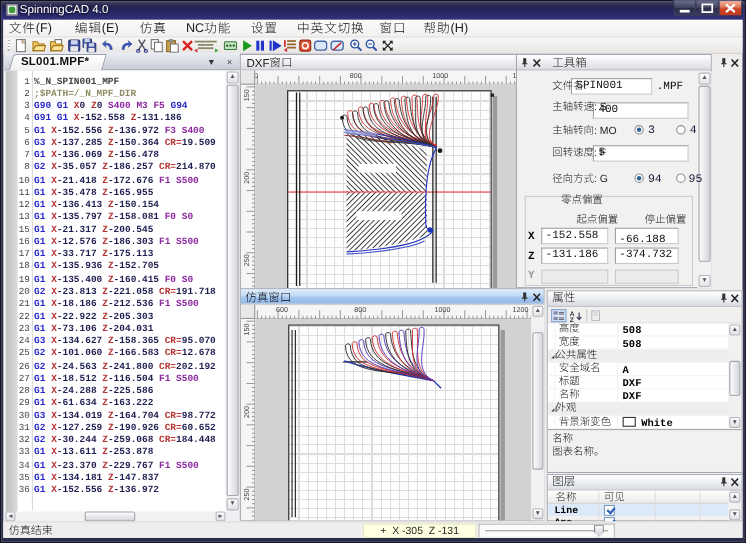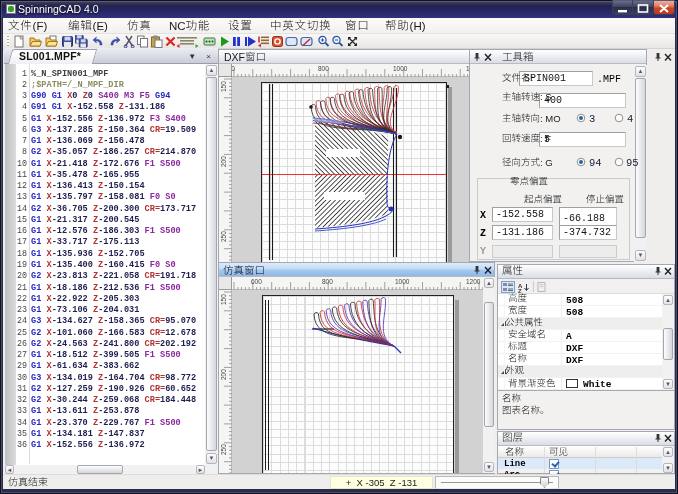--- a/index.html
+++ b/index.html
@@ -73,35 +73,35 @@
           <div class="cl"><span class="ln">3</span><span class="ct"><span style="color:#2828c8">G90</span> <span style="color:#2828c8">G1</span> <span style="color:#b43232">X</span><span style="color:#1e1e50">0</span> <span style="color:#b43232">Z</span><span style="color:#1e1e50">0</span> <span style="color:#8c28a0">S400</span> <span style="color:#8c28a0">M3</span> <span style="color:#8c28a0">F5</span> <span style="color:#2828c8">G94</span></span></div>
           <div class="cl"><span class="ln">4</span><span class="ct"><span style="color:#2828c8">G91</span> <span style="color:#2828c8">G1</span> <span style="color:#b43232">X</span><span style="color:#1e1e50">-152.558</span> <span style="color:#b43232">Z</span><span style="color:#1e1e50">-131.186</span></span></div>
           <div class="cl"><span class="ln">5</span><span class="ct"><span style="color:#2828c8">G1</span> <span style="color:#b43232">X</span><span style="color:#1e1e50">-152.556</span> <span style="color:#b43232">Z</span><span style="color:#1e1e50">-136.972</span> <span style="color:#8c28a0">F3</span> <span style="color:#8c28a0">S400</span></span></div>
           <div class="cl"><span class="ln">6</span><span class="ct"><span style="color:#2828c8">G3</span> <span style="color:#b43232">X</span><span style="color:#1e1e50">-137.285</span> <span style="color:#b43232">Z</span><span style="color:#1e1e50">-150.364</span> <span style="color:#b43232">CR=</span><span style="color:#1e1e50">19.509</span></span></div>
           <div class="cl"><span class="ln">7</span><span class="ct"><span style="color:#2828c8">G1</span> <span style="color:#b43232">X</span><span style="color:#1e1e50">-136.069</span> <span style="color:#b43232">Z</span><span style="color:#1e1e50">-156.478</span></span></div>
           <div class="cl"><span class="ln">8</span><span class="ct"><span style="color:#2828c8">G2</span> <span style="color:#b43232">X</span><span style="color:#1e1e50">-35.057</span> <span style="color:#b43232">Z</span><span style="color:#1e1e50">-186.257</span> <span style="color:#b43232">CR=</span><span style="color:#1e1e50">214.870</span></span></div>
           <div class="cl"><span class="ln">10</span><span class="ct"><span style="color:#2828c8">G1</span> <span style="color:#b43232">X</span><span style="color:#1e1e50">-21.418</span> <span style="color:#b43232">Z</span><span style="color:#1e1e50">-172.676</span> <span style="color:#8c28a0">F1</span> <span style="color:#8c28a0">S500</span></span></div>
           <div class="cl"><span class="ln">11</span><span class="ct"><span style="color:#2828c8">G1</span> <span style="color:#b43232">X</span><span style="color:#1e1e50">-35.478</span> <span style="color:#b43232">Z</span><span style="color:#1e1e50">-165.955</span></span></div>
           <div class="cl"><span class="ln">12</span><span class="ct"><span style="color:#2828c8">G1</span> <span style="color:#b43232">X</span><span style="color:#1e1e50">-136.413</span> <span style="color:#b43232">Z</span><span style="color:#1e1e50">-150.154</span></span></div>
           <div class="cl"><span class="ln">13</span><span class="ct"><span style="color:#2828c8">G1</span> <span style="color:#b43232">X</span><span style="color:#1e1e50">-135.797</span> <span style="color:#b43232">Z</span><span style="color:#1e1e50">-158.081</span> <span style="color:#8c28a0">F0</span> <span style="color:#8c28a0">S0</span></span></div>
-          <div class="cl"><span class="ln">14</span><span class="ct"><span style="color:#2828c8">G2</span> <span style="color:#b43232">X</span><span style="color:#1e1e50">-36.705</span> <span style="color:#b43232">Z</span><span style="color:#1e1e50">-200.300</span> <span style="color:#b43232">CR=</span><span style="color:#1e1e50">173.717</span></span></div>
           <div class="cl"><span class="ln">15</span><span class="ct"><span style="color:#2828c8">G1</span> <span style="color:#b43232">X</span><span style="color:#1e1e50">-21.317</span> <span style="color:#b43232">Z</span><span style="color:#1e1e50">-200.545</span></span></div>
           <div class="cl"><span class="ln">16</span><span class="ct"><span style="color:#2828c8">G1</span> <span style="color:#b43232">X</span><span style="color:#1e1e50">-12.576</span> <span style="color:#b43232">Z</span><span style="color:#1e1e50">-186.303</span> <span style="color:#8c28a0">F1</span> <span style="color:#8c28a0">S500</span></span></div>
           <div class="cl"><span class="ln">17</span><span class="ct"><span style="color:#2828c8">G1</span> <span style="color:#b43232">X</span><span style="color:#1e1e50">-33.717</span> <span style="color:#b43232">Z</span><span style="color:#1e1e50">-175.113</span></span></div>
           <div class="cl"><span class="ln">18</span><span class="ct"><span style="color:#2828c8">G1</span> <span style="color:#b43232">X</span><span style="color:#1e1e50">-135.936</span> <span style="color:#b43232">Z</span><span style="color:#1e1e50">-152.705</span></span></div>
           <div class="cl"><span class="ln">19</span><span class="ct"><span style="color:#2828c8">G1</span> <span style="color:#b43232">X</span><span style="color:#1e1e50">-135.400</span> <span style="color:#b43232">Z</span><span style="color:#1e1e50">-160.415</span> <span style="color:#8c28a0">F0</span> <span style="color:#8c28a0">S0</span></span></div>
           <div class="cl"><span class="ln">20</span><span class="ct"><span style="color:#2828c8">G2</span> <span style="color:#b43232">X</span><span style="color:#1e1e50">-23.813</span> <span style="color:#b43232">Z</span><span style="color:#1e1e50">-221.058</span> <span style="color:#b43232">CR=</span><span style="color:#1e1e50">191.718</span></span></div>
           <div class="cl"><span class="ln">21</span><span class="ct"><span style="color:#2828c8">G1</span> <span style="color:#b43232">X</span><span style="color:#1e1e50">-18.186</span> <span style="color:#b43232">Z</span><span style="color:#1e1e50">-212.536</span> <span style="color:#8c28a0">F1</span> <span style="color:#8c28a0">S500</span></span></div>
           <div class="cl"><span class="ln">22</span><span class="ct"><span style="color:#2828c8">G1</span> <span style="color:#b43232">X</span><span style="color:#1e1e50">-22.922</span> <span style="color:#b43232">Z</span><span style="color:#1e1e50">-205.303</span></span></div>
           <div class="cl"><span class="ln">23</span><span class="ct"><span style="color:#2828c8">G1</span> <span style="color:#b43232">X</span><span style="color:#1e1e50">-73.106</span> <span style="color:#b43232">Z</span><span style="color:#1e1e50">-204.031</span></span></div>
           <div class="cl"><span class="ln">24</span><span class="ct"><span style="color:#2828c8">G3</span> <span style="color:#b43232">X</span><span style="color:#1e1e50">-134.627</span> <span style="color:#b43232">Z</span><span style="color:#1e1e50">-158.365</span> <span style="color:#b43232">CR=</span><span style="color:#1e1e50">95.070</span></span></div>
           <div class="cl"><span class="ln">25</span><span class="ct"><span style="color:#2828c8">G2</span> <span style="color:#b43232">X</span><span style="color:#1e1e50">-101.060</span> <span style="color:#b43232">Z</span><span style="color:#1e1e50">-166.583</span> <span style="color:#b43232">CR=</span><span style="color:#1e1e50">12.678</span></span></div>
           <div class="cl"><span class="ln">26</span><span class="ct"><span style="color:#2828c8">G2</span> <span style="color:#b43232">X</span><span style="color:#1e1e50">-24.563</span> <span style="color:#b43232">Z</span><span style="color:#1e1e50">-241.800</span> <span style="color:#b43232">CR=</span><span style="color:#1e1e50">202.192</span></span></div>
-          <div class="cl"><span class="ln">27</span><span class="ct"><span style="color:#2828c8">G1</span> <span style="color:#b43232">X</span><span style="color:#1e1e50">-18.512</span> <span style="color:#b43232">Z</span><span style="color:#1e1e50">-399.505</span> <span style="color:#8c28a0">F1</span> <span style="color:#8c28a0">S500</span></span></div>
-          <div class="cl"><span class="ln">29</span><span class="ct"><span style="color:#2828c8">G1</span> <span style="color:#b43232">X</span><span style="color:#1e1e50">-61.634</span> <span style="color:#b43232">Z</span><span style="color:#1e1e50">-383.662</span></span></div>
+          <div class="cl"><span class="ln">27</span><span class="ct"><span style="color:#2828c8">G1</span> <span style="color:#b43232">X</span><span style="color:#1e1e50">-18.512</span> <span style="color:#b43232">Z</span><span style="color:#1e1e50">-116.504</span> <span style="color:#8c28a0">F1</span> <span style="color:#8c28a0">S500</span></span></div>
+          <div class="cl"><span class="ln">28</span><span class="ct"><span style="color:#2828c8">G1</span> <span style="color:#b43232">X</span><span style="color:#1e1e50">-24.288</span> <span style="color:#b43232">Z</span><span style="color:#1e1e50">-225.586</span></span></div>
+          <div class="cl"><span class="ln">29</span><span class="ct"><span style="color:#2828c8">G1</span> <span style="color:#b43232">X</span><span style="color:#1e1e50">-61.634</span> <span style="color:#b43232">Z</span><span style="color:#1e1e50">-163.222</span></span></div>
           <div class="cl"><span class="ln">30</span><span class="ct"><span style="color:#2828c8">G3</span> <span style="color:#b43232">X</span><span style="color:#1e1e50">-134.019</span> <span style="color:#b43232">Z</span><span style="color:#1e1e50">-164.704</span> <span style="color:#b43232">CR=</span><span style="color:#1e1e50">98.772</span></span></div>
           <div class="cl"><span class="ln">31</span><span class="ct"><span style="color:#2828c8">G2</span> <span style="color:#b43232">X</span><span style="color:#1e1e50">-127.259</span> <span style="color:#b43232">Z</span><span style="color:#1e1e50">-190.926</span> <span style="color:#b43232">CR=</span><span style="color:#1e1e50">60.652</span></span></div>
           <div class="cl"><span class="ln">32</span><span class="ct"><span style="color:#2828c8">G2</span> <span style="color:#b43232">X</span><span style="color:#1e1e50">-30.244</span> <span style="color:#b43232">Z</span><span style="color:#1e1e50">-259.068</span> <span style="color:#b43232">CR=</span><span style="color:#1e1e50">184.448</span></span></div>
           <div class="cl"><span class="ln">33</span><span class="ct"><span style="color:#2828c8">G1</span> <span style="color:#b43232">X</span><span style="color:#1e1e50">-13.611</span> <span style="color:#b43232">Z</span><span style="color:#1e1e50">-253.878</span></span></div>
           <div class="cl"><span class="ln">34</span><span class="ct"><span style="color:#2828c8">G1</span> <span style="color:#b43232">X</span><span style="color:#1e1e50">-23.370</span> <span style="color:#b43232">Z</span><span style="color:#1e1e50">-229.767</span> <span style="color:#8c28a0">F1</span> <span style="color:#8c28a0">S500</span></span></div>
           <div class="cl"><span class="ln">35</span><span class="ct"><span style="color:#2828c8">G1</span> <span style="color:#b43232">X</span><span style="color:#1e1e50">-134.181</span> <span style="color:#b43232">Z</span><span style="color:#1e1e50">-147.837</span></span></div>
           <div class="cl"><span class="ln">36</span><span class="ct"><span style="color:#2828c8">G1</span> <span style="color:#b43232">X</span><span style="color:#1e1e50">-152.556</span> <span style="color:#b43232">Z</span><span style="color:#1e1e50">-136.972</span></span></div>
         </div>
     </div>
     <div class="vsb" style="left:201px;top:16px;width:13px;height:401px">
@@ -598,21 +598,21 @@
   <div class="sthh" style="left:1px;top:25px;width:10px;height:125px"></div>
 </div>
 <div class="panel" id="toolbox" style="left:469px;top:49px;width:178px;height:213px">
   <div class="cap"></div>
   <div class="inp" style="left:49px;top:21px;width:74px;height:15px">SPIN001</div>
   <div style="position:absolute;left:127px;top:24px;font-size:10px;font-family:'Liberation Mono',monospace">.MPF</div>
   <div class="inp" style="left:69px;top:43px;width:87px;height:15px">400</div>
   <div class="inp" style="left:69px;top:82px;width:87px;height:15px">5</div>
   <div style="position:absolute;left:7px;top:128px;width:153px;height:82px;border:1px solid #cbcbcb"></div>
   <div class="inp" style="left:22px;top:157px;width:61px;height:15px;padding:1px 3px">-152.558</div>
-  <div class="inp" style="left:89px;top:157px;width:58px;height:32px;padding:5px 3px">-66.188</div>
+  <div class="inp" style="left:89px;top:157px;width:58px;height:15px;padding:5px 3px">-66.188</div>
   <div class="inp" style="left:22px;top:175px;width:61px;height:15px;padding:1px 3px">-131.186</div>
   <div class="inp" style="left:89px;top:175px;width:58px;height:15px;padding:1px 3px">-374.732</div>
   <div style="position:absolute;left:22px;top:195px;width:61px;height:13px;background:#ececec;border:1px solid #ccc"></div>
   <div style="position:absolute;left:89px;top:195px;width:58px;height:13px;background:#ececec;border:1px solid #ccc"></div>
   <div class="mono" style="position:absolute;left:10px;top:160px;font-size:10px">X</div>
   <div class="mono" style="position:absolute;left:10px;top:178px;font-size:10px">Z</div>
   <div class="mono" style="position:absolute;left:10px;top:196px;font-size:10px;color:#999">Y</div>
   <div class="vsb" style="left:164px;top:15px;width:13px;height:197px">
     <div class="sbtn" style="left:1px;top:1px;width:11px;height:11px">▲</div>
     <div class="sbtn" style="left:1px;bottom:1px;width:11px;height:11px">▼</div>

